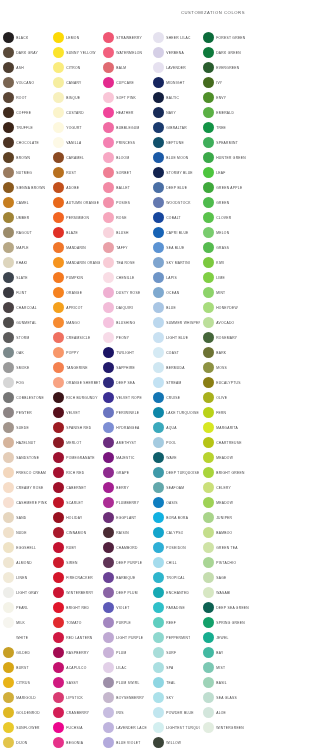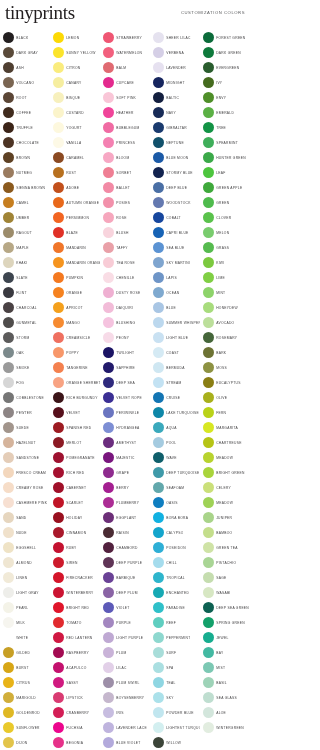--- a/index.html
+++ b/index.html
@@ -90,21 +90,20 @@
     text-overflow: clip;
     max-width: 35px;
   }
 </style>
 </head>
 <body>
 
 <div id="page">
 
   <div id="header">
-    <div id="brand">tinyprints</div>
     <div id="header-right">CUSTOMIZATION COLORS</div>
   </div>
 
   <div id="grid">
       <div class="col">
         <div class="swatch-row">
           <span class="dot" style="background: rgb(35, 31, 32);"></span>
           <span class="swatch-label">BLACK</span>
         </div>
         <div class="swatch-row">

